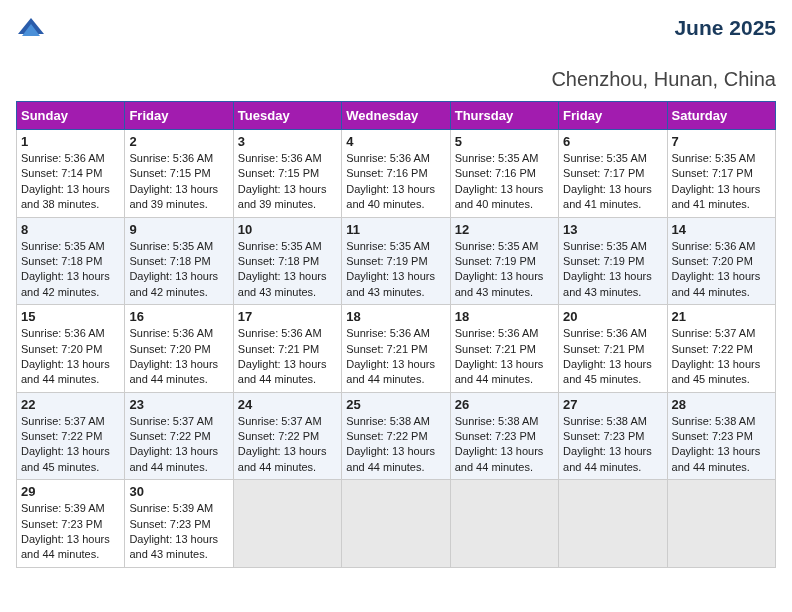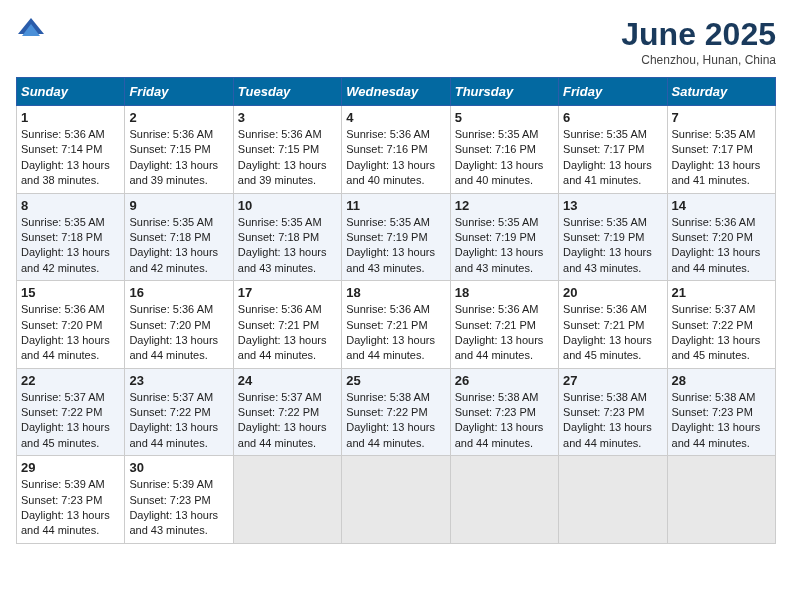--- a/index.html
+++ b/index.html
@@ -31,37 +31,37 @@
     }
     .logo-icon {
       width: 30px;
       height: 30px;
       margin-right: 2px;
     }
     .title-section {
       text-align: right;
     }
     .month-title {
-      font-size: 32px;
+      font-size: 21px;
       font-weight: bold;
       color: #1a3a5c;
     }
     .location {
-      font-size: 12px;
+      font-size: 20px;
       color: #444;
+      margin-top: 28px;
     }
     table {
       width: 100%;
       border-collapse: collapse;
       font-size: 10px;
     }
     thead tr {
-      background: #0369a1;
+      background: #a21caf;
       color: #fff;
-      font-style: italic;
     }
     thead th {
       padding: 6px 4px;
       text-align: left;
       font-size: 13px;
       font-weight: bold;
       border: 1px solid #2a5caa;
     }
     tbody tr {
       border-bottom: 1px solid #ccc;

